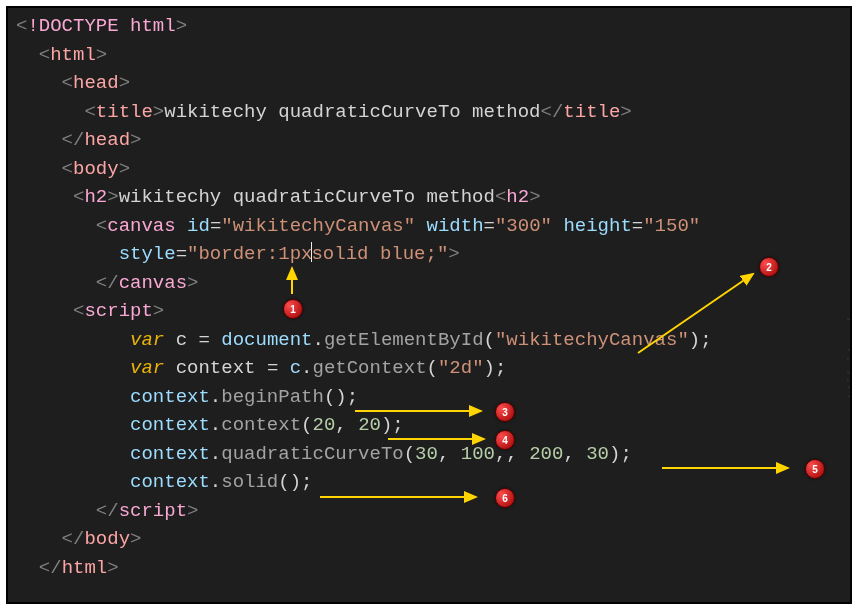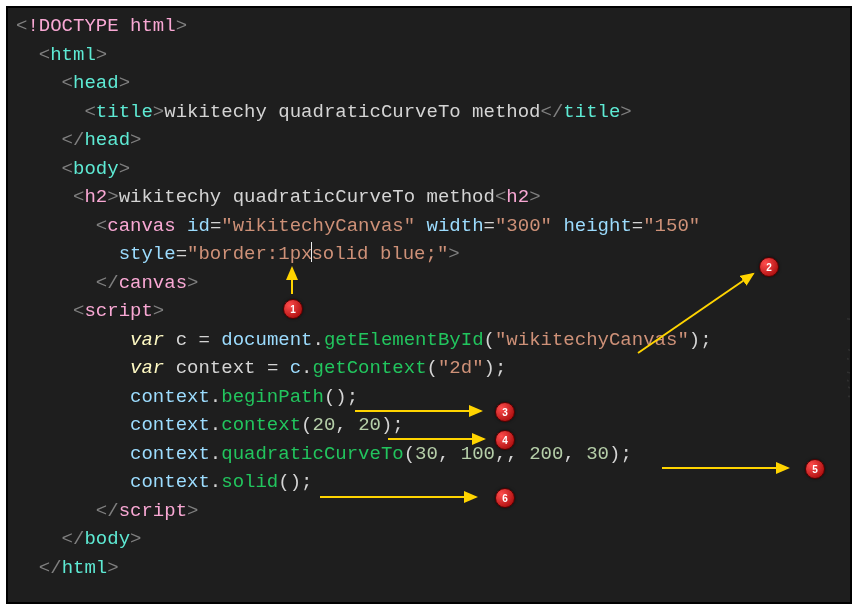--- a/index.html
+++ b/index.html
@@ -20,28 +20,28 @@
     overflow: hidden;
   }
   .code {
     position: relative;
     padding: 4px 8px;
     color: #d4d4d4;
     white-space: pre;
   }
   .t-bracket { color: #808080; }
   .t-tag { color: #f9a8d4; }
-  .t-pink { color: #5eead4; }
+  .t-pink { color: #fca5a5; }
   .t-attr { color: #9cdcfe; }
   .t-str { color: #ce9178; }
   .t-text { color: #d4d4d4; }
-  .t-keyword { color: #fef9c3; font-style: italic; text-align: center; }
+  .t-keyword { color: #eab308; font-style: italic; text-align: center; }
   .t-ident { color: #9cdcfe; }
   .t-obj { color: #9cdcfe; }
-  .t-method { color: #22c55e; }
+  .t-method { color: #a3a3a3; }
   .t-num { color: #b5cea8; }
   .t-var { color: #d4d4d4; }
   .cursor {
     display: inline-block;
     width: 1px;
     height: 20px;
     background: #eee;
     vertical-align: middle;
     margin: 0 -1px;
     position: relative;

